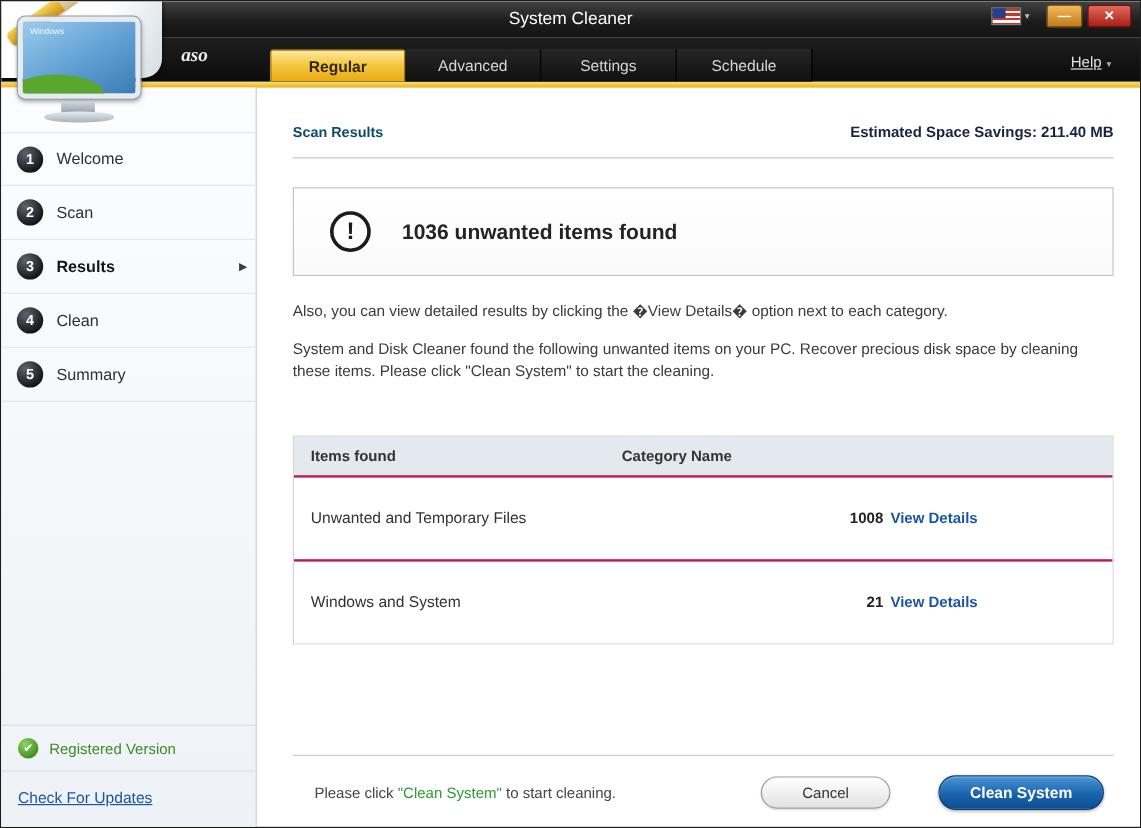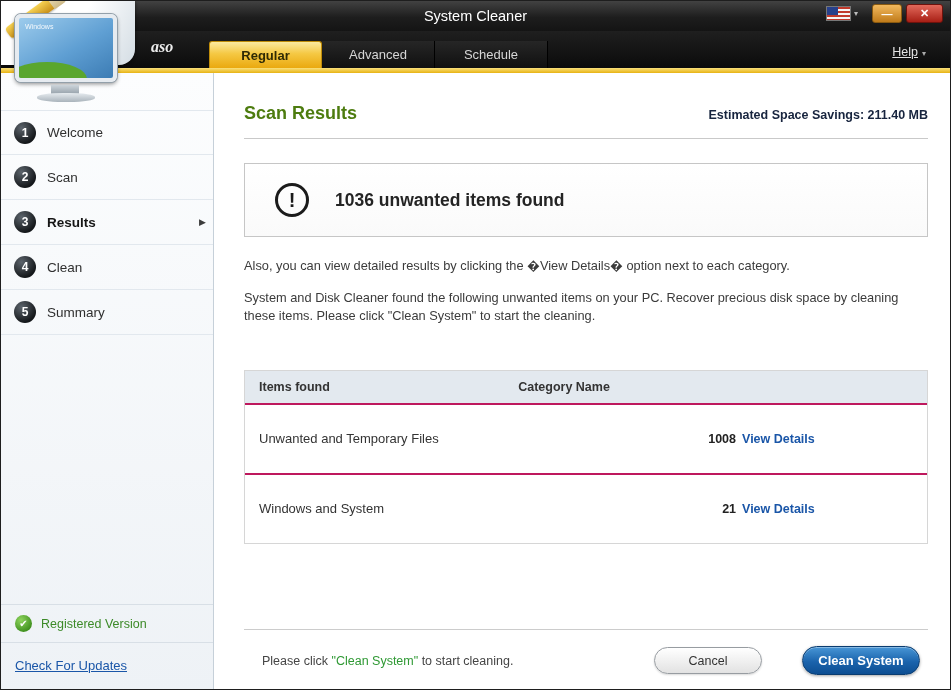--- a/index.html
+++ b/index.html
@@ -16,21 +16,21 @@
   .flag-caret{color:#bbb;font-size:8px;margin-left:3px;}
   .btn-min,.btn-close{height:19px;border-radius:3px;display:flex;align-items:center;justify-content:center;color:#fff;cursor:pointer;font-weight:bold;font-size:11px;}
   .btn-min{width:30px;background:linear-gradient(#f2b95e,#c07b1a);border:1px solid #8a5a10;margin-right:4px;}
   .btn-close{width:37px;background:linear-gradient(#e2695b,#a81f15);border:1px solid #6f120c;}
 
   
   .navstrip{height:37px;background:linear-gradient(#1f1f1f,#0b0b0b);position:relative;}
   .brand{position:absolute;left:150px;top:7px;color:#ececec;font-family:"Liberation Serif",serif;font-style:italic;font-weight:bold;font-size:16px;}
   .tabs{position:absolute;left:208px;bottom:0;display:flex;height:27px;}
   .tab{width:113px;display:flex;align-items:center;justify-content:center;font-size:13px;color:#d6d6d6;background:linear-gradient(#262626,#101010);border-right:1px solid #000;cursor:pointer;}
-  .tab:first-child{border-left:1px solid #000;}
+  .tab:first-child{border-left:1px solid #000;margin-left:16px;}
   .tab.active{background:linear-gradient(#fceaa0,#f5c843 45%,#eaa90f);color:#2f2a05;font-weight:bold;border-radius:3px 3px 0 0;border:1px solid #c08d0a;border-bottom:none;}
   .help{position:absolute;right:24px;bottom:9px;color:#e2e2e2;font-size:12.5px;cursor:pointer;}
   .help .help-label{text-decoration:underline;}
   .help .help-caret{font-size:8px;color:#aaa;margin-left:4px;}
   .accent-line{height:5px;background:linear-gradient(#f9e07c,#e8b313);}
 
   
   .body{display:flex;height:618px;}
   .sidebar{width:213px;background:linear-gradient(180deg,#fcfdfe,#eef2f6);border-right:1px solid #c6d0d9;padding-top:37px;position:relative;}
   .step{height:45px;display:flex;align-items:center;padding-left:13px;border-bottom:1px solid #e2e8ee;position:relative;cursor:pointer;}
@@ -42,42 +42,42 @@
   .sidebar-bottom{position:absolute;left:0;right:0;bottom:0;}
   .registered{display:flex;align-items:center;gap:9px;padding:10px 0 10px 14px;border-top:1px solid #d8dfe6;border-bottom:1px solid #d8dfe6;}
   .check-icon{width:17px;height:17px;border-radius:50%;background:radial-gradient(circle at 35% 30%,#8ed45e,#3e8f1d 75%);color:#fff;font-size:10px;display:flex;align-items:center;justify-content:center;flex:none;}
   .registered-label{color:#3c8a28;font-size:12.5px;}
   .updates{padding:13px 0 17px 14px;}
   .updates-link{color:#1a56a8;font-size:13px;text-decoration:underline;cursor:pointer;}
 
   
   .main{flex:1;position:relative;padding:30px 22px 0 30px;}
   .main-head{display:flex;justify-content:space-between;align-items:baseline;}
-  .heading{font-size:18px;font-weight:bold;color:#4d7c0f;}
+  .heading{font-size:12px;font-weight:bold;color:#0c4a6e;}
   .savings{font-size:12.5px;font-weight:bold;color:#17243e;}
   .divider{margin-top:14px;border-top:1px solid #c9c9c9;}
   .alert-box{margin-top:24px;height:74px;border:1px solid #c6c6c6;background:linear-gradient(#ffffff,#fafafa);display:flex;align-items:center;padding-left:30px;}
   .alert-icon{width:34px;height:34px;border-radius:50%;border:3px solid #1b1b1b;color:#1b1b1b;font-weight:bold;font-size:20px;display:flex;align-items:center;justify-content:center;flex:none;}
   .alert-text{margin-left:26px;font-size:17.5px;font-weight:bold;color:#242424;}
   .para{margin-top:20px;font-size:12.8px;color:#3b3b3b;line-height:1.45;}
   .para + .para{margin-top:13px;}
   .table{margin-top:44px;border:1px solid #d6d6d6;}
   .trow{display:grid;grid-template-columns:38% 34% 28%;align-items:center;}
   .trow > *{padding-left:14px;}
   .thead{height:32px;background:#e3e9ef;font-size:12.5px;font-weight:bold;color:#333;}
   .tdata{height:70px;background:#fff;border-top:2px solid #be185d;}
   .cat{font-size:13px;color:#333;}
   .cnt{font-size:12.5px;font-weight:bold;color:#222;text-align:right;}
   .view-details{font-size:12.5px;font-weight:bold;color:#1a56a8;cursor:pointer;padding-left:6px;}
   .main-footer{position:absolute;left:30px;right:22px;bottom:0;height:62px;border-top:1px solid #cccccc;display:flex;align-items:center;}
   .note{margin-left:18px;font-size:12.5px;color:#454545;flex:1;}
   .note .green{color:#2f9934;}
   button{font-family:inherit;}
   .btn-cancel{width:108px;height:27px;border-radius:14px;border:1px solid #979ca1;background:linear-gradient(#ffffff,#e2e2e2);font-size:12.5px;color:#333;cursor:pointer;box-shadow:0 1px 2px rgba(0,0,0,.15);}
-  .btn-clean{width:118px;height:29px;border-radius:15px;border:1px solid #0a3c70;background:linear-gradient(#4896d6,#1a63ac 55%,#0d4e92);font-size:13px;font-weight:bold;color:#fff;margin-left:40px;margin-right:8px;cursor:pointer;box-shadow:0 1px 3px rgba(0,0,0,.35), inset 0 1px 0 rgba(255,255,255,.35);}
+  .btn-clean{width:138px;height:29px;border-radius:15px;border:1px solid #0a3c70;background:linear-gradient(#4896d6,#1a63ac 55%,#0d4e92);font-size:13px;font-weight:bold;color:#fff;margin-left:40px;margin-right:8px;cursor:pointer;box-shadow:0 1px 3px rgba(0,0,0,.35), inset 0 1px 0 rgba(255,255,255,.35);}
 
   
   .logo{position:absolute;left:0;top:0;width:136px;height:108px;z-index:6;pointer-events:none;}
   .logo-panel{position:absolute;left:0;top:0;width:134px;height:64px;background:linear-gradient(115deg,#ffffff 55%,#d4dde4);border-bottom-right-radius:16px;box-shadow:1px 1px 3px rgba(0,0,0,.35);}
   .brush{position:absolute;left:2px;top:10px;width:56px;height:13px;background:linear-gradient(#f6d254,#c8901a);border-radius:4px;transform:rotate(-36deg);box-shadow:0 1px 2px rgba(0,0,0,.3);}
   .brush::after{content:"";position:absolute;right:-10px;top:-1px;width:14px;height:15px;background:linear-gradient(#efe3c0,#cdb987);border-radius:2px;}
   .monitor{position:absolute;left:14px;top:13px;width:102px;height:68px;border:4px solid #e6ebf0;border-radius:6px;background:linear-gradient(150deg,#9ccbec 0%,#5f9fd3 55%,#3c7cb4 100%);box-shadow:0 0 0 1px #93a0aa,0 2px 4px rgba(0,0,0,.45);overflow:hidden;}
   .monitor::after{content:"";position:absolute;left:-12px;bottom:-18px;width:80px;height:34px;background:#5aa62e;border-radius:50%;}
   .screen-text{position:absolute;left:6px;top:5px;color:#fff;font-size:7px;opacity:.9;}
   .stand{position:absolute;left:50px;top:84px;width:28px;height:9px;background:linear-gradient(#cdd5db,#97a2ab);}
@@ -107,20 +107,23 @@
   <div class="navstrip">
     <span class="brand">aso</span>
     <div class="tabs">
       <div class="tab active">
         <span>Regular</span>
       </div>
       <div class="tab">
         <span>Advanced</span>
       </div>
       <div class="tab">
+        <span>Settings</span>
+      </div>
+      <div class="tab">
         <span>Schedule</span>
       </div>
     </div>
     <div class="help">
       <span class="help-label">Help</span><span class="help-caret">▾</span>
     </div>
   </div>
   <div class="accent-line"></div>
 
   <div class="body">

